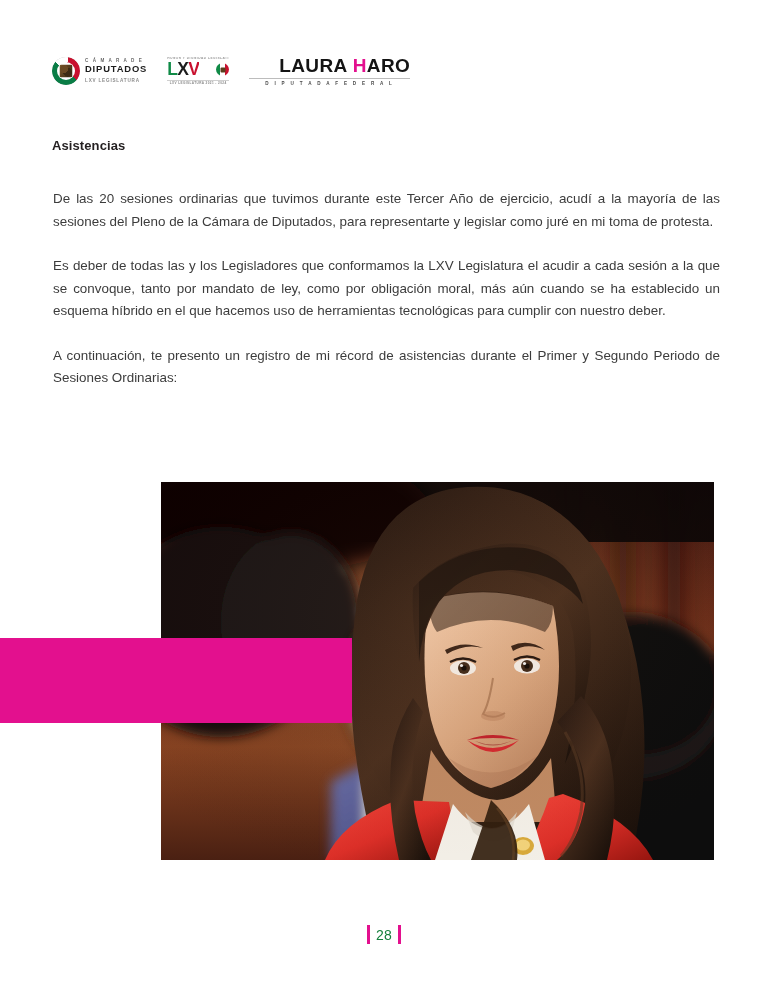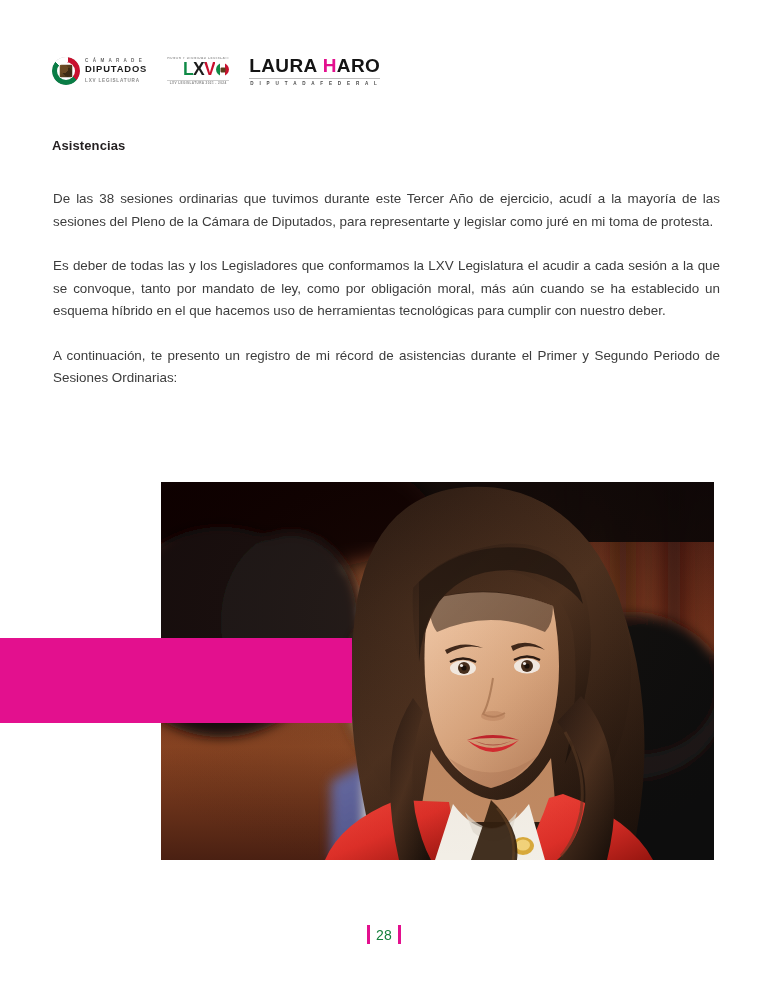--- a/index.html
+++ b/index.html
@@ -113,21 +113,21 @@
     letter-spacing: 0.5px;
     color: #9a9a9a;
     font-weight: 700;
     margin-bottom: 1.5px;
     white-space: nowrap;
     overflow: hidden;
   }
   .lxv-mid {
     display: flex;
     align-items: center;
-    justify-content: flex-end;
+    justify-content: space-between;
     gap: 1px;
     height: 17px;
   }
   .lxv-letters {
     font-size: 17.5px;
     font-weight: 900;
     letter-spacing: -0.6px;
     line-height: 1;
     background: linear-gradient(90deg, #0f8a46 0% 34%, #1c1c1c 34% 68%, #c8102e 68% 100%);
     -webkit-background-clip: text;
@@ -167,20 +167,21 @@
   .logo-haro {
     line-height: 1;
     text-align: center;
   }
   .haro-name {
     font-size: 19px;
     font-weight: 900;
     letter-spacing: 0.4px;
     color: #141414;
     white-space: nowrap;
+    margin-left: 30px;
   }
   .haro-name .accent {
     color: #e3108e;
   }
   .haro-sub {
     font-size: 4.6px;
     letter-spacing: 2.3px;
     color: #4a4a4a;
     font-weight: 700;
     margin-top: 3px;
@@ -296,21 +297,21 @@
         <span>LAURA </span><span class="accent">H</span><span>ARO</span>
       </div>
       <div class="haro-sub">D I P U T A D A   F E D E R A L</div>
     </div>
 
   </div>
 
   <h1 class="heading">Asistencias</h1>
 
   <div class="body-col">
-    <p class="para">De las 38 sesiones ordinarias que tuvimos durante este Tercer Año de ejercicio, acudí a la mayoría de las sesiones del Pleno de la Cámara de Diputados, para representarte y legislar como juré en mi toma de protesta.</p>
+    <p class="para">De las 20 sesiones ordinarias que tuvimos durante este Tercer Año de ejercicio, acudí a la mayoría de las sesiones del Pleno de la Cámara de Diputados, para representarte y legislar como juré en mi toma de protesta.</p>
     <p class="para">Es deber de todas las y los Legisladores que conformamos la LXV Legislatura el acudir a cada sesión a la que se convoque, tanto por mandato de ley, como por obligación moral, más aún cuando se ha establecido un esquema híbrido en el que hacemos uso de herramientas tecnológicas para cumplir con nuestro deber.</p>
     <p class="para">A continuación, te presento un registro de mi récord de asistencias durante el Primer y Segundo Periodo de Sesiones Ordinarias:</p>
   </div>
 
   <div class="photo">
     <svg viewBox="0 0 553 378" preserveAspectRatio="none" aria-hidden="true">
       <defs>
         <linearGradient id="wood" x1="0" y1="0" x2="0" y2="1">
           <stop offset="0%" stop-color="#3a1410"></stop>
           <stop offset="35%" stop-color="#6a2a18"></stop>

